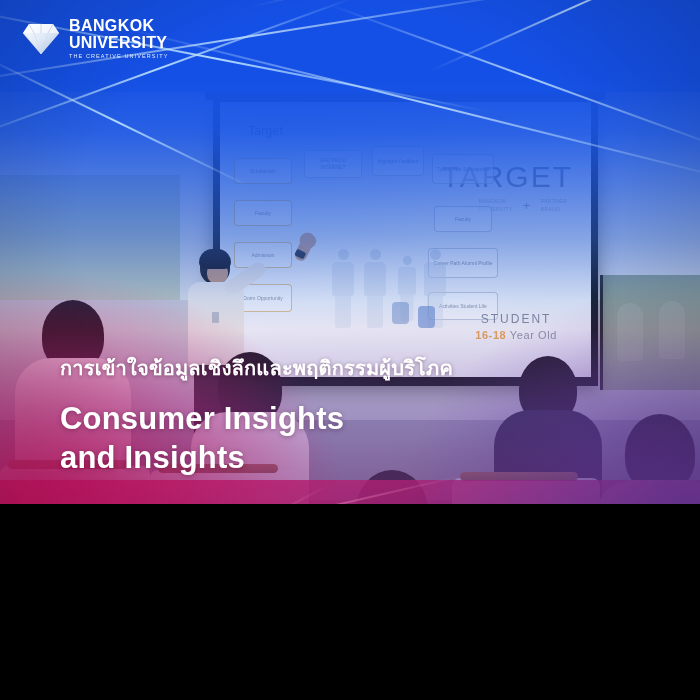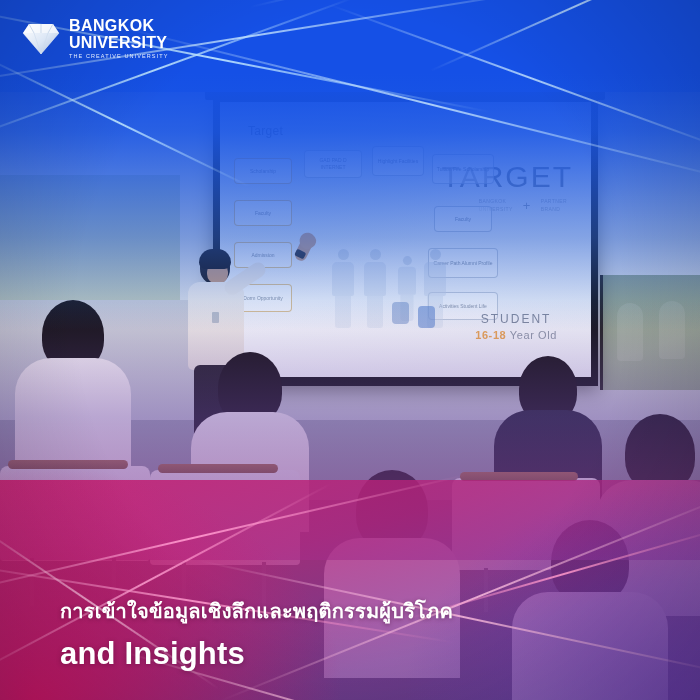--- a/index.html
+++ b/index.html
@@ -1,21 +1,21 @@
 <!DOCTYPE html>
 <html><head>
 <meta charset="utf-8">
 <style>
   * { margin:0; padding:0; box-sizing:border-box; }
   html,body { width:700px; height:700px; overflow:hidden; background:#000; }
   body { font-family:"Liberation Sans", sans-serif; }
 
   .poster {
     position:relative;
-    width:700px; height:700px;
+    width:700px; height:504px;
     overflow:hidden;
     background:#2b3a55;
   }
 
   
   .photo { position:absolute; inset:0; overflow:hidden; }
 
   
   .wall-upper {
     position:absolute; left:0; top:0; width:100%; height:300px;
@@ -253,21 +253,21 @@
   .brand-text .l3 {
     font-size:5.5px; font-weight:400; letter-spacing:1.1px; display:block; margin-top:3px;
     color:#e3ecff;
   }
 
   
   .headline { position:absolute; left:60px; bottom:26px; z-index:40; }
   .hl-thai {
     color:#fff; font-size:20px; font-weight:700; letter-spacing:.2px;
     text-shadow:0 1px 4px rgba(60,0,40,.45);
-    margin-bottom:7px;
+    margin-bottom:15px;
   }
   .hl-en {
     color:#fff; font-size:31px; font-weight:700; line-height:1.28;
     letter-spacing:.2px;
     text-shadow:0 1px 5px rgba(60,0,40,.40);
   }
 </style>
 </head>
 <body>
 
@@ -465,17 +465,18 @@
     <div class="brand-text">
       <span class="l1">BANGKOK</span>
       <span class="l2">UNIVERSITY</span>
       <span class="l3">THE CREATIVE UNIVERSITY</span>
     </div>
   </div>
 
   <div class="headline">
     <div class="hl-thai">การเข้าใจข้อมูลเชิงลึกและพฤติกรรมผู้บริโภค</div>
     <div class="hl-en">
+      <div>Consumer Insights</div>
       <div>and Insights</div>
     </div>
   </div>
 
 </div>
 
 </body></html>

